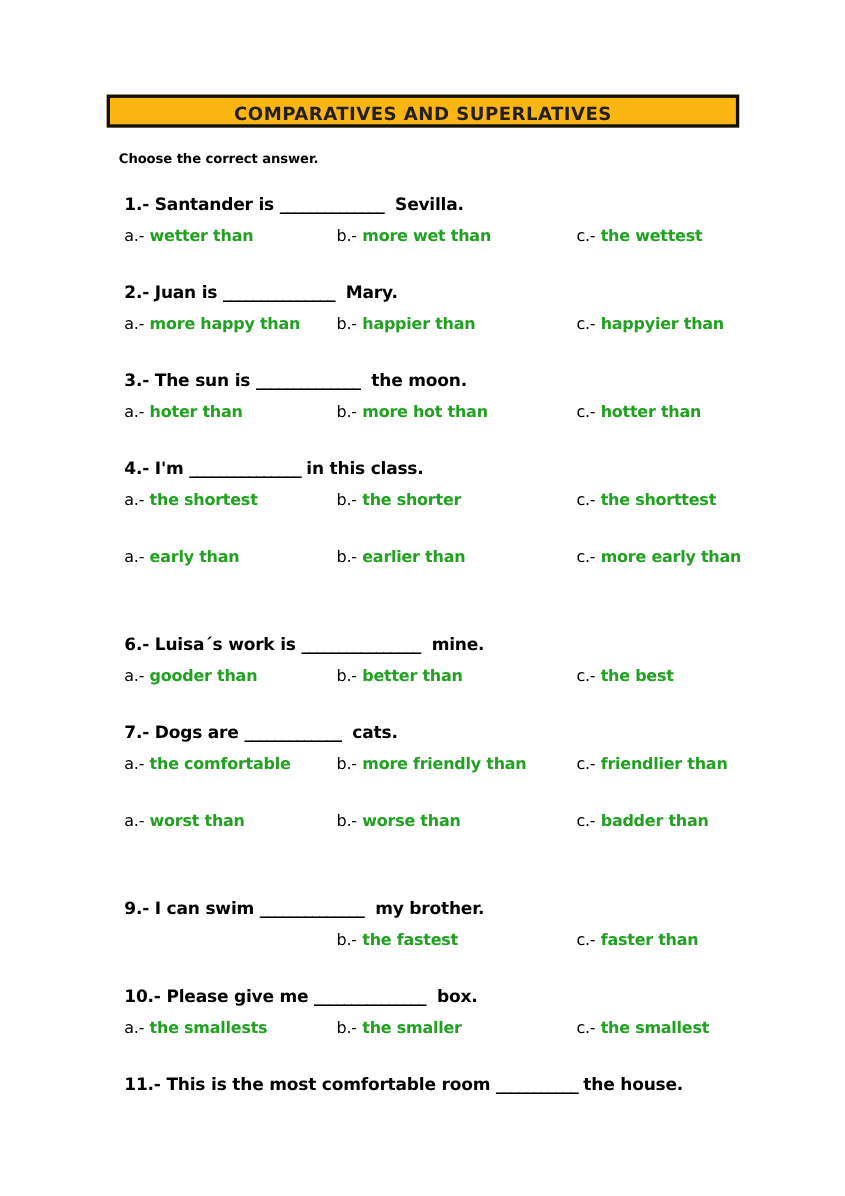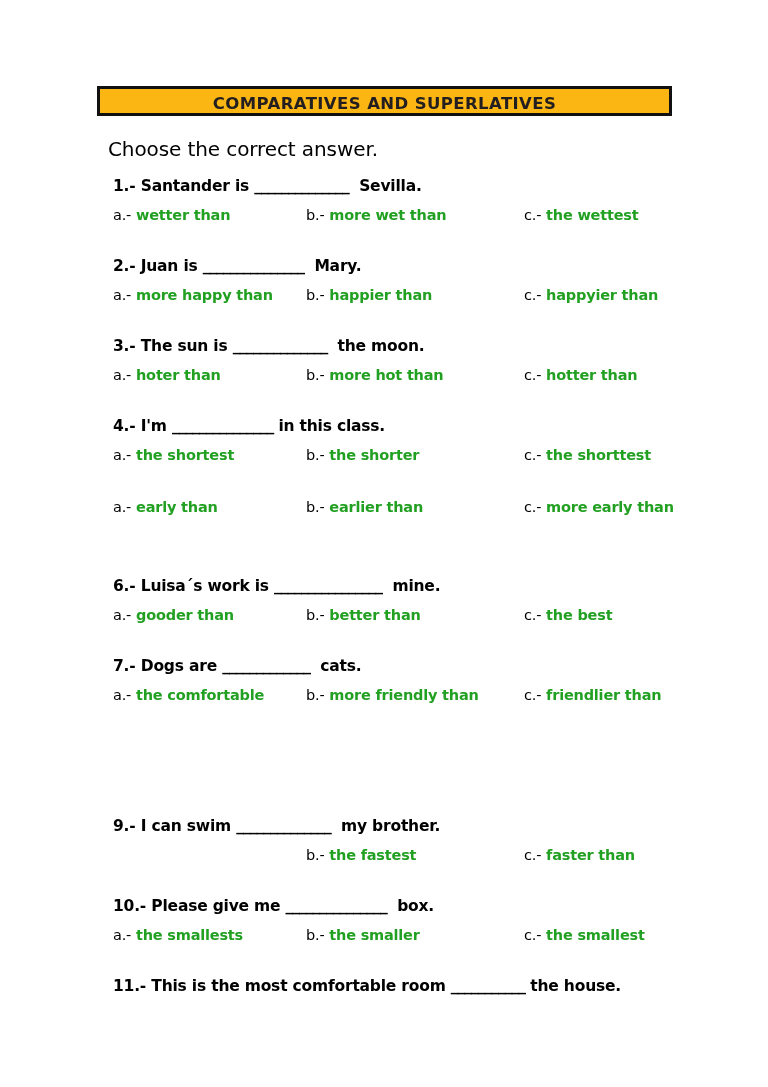--- a/index.html
+++ b/index.html
@@ -47,22 +47,22 @@
     color: #231f20;
     white-space: nowrap;
   }
 
   
   .instruction {
     position: absolute;
     left: 100px;
     top: 137px;
     font-family: "DejaVu Sans", sans-serif;
-    font-weight: normal;
-    font-size: 20px;
+    font-weight: bold;
+    font-size: 12px;
     color: #000000;
     letter-spacing: -0.1px;
   }
 
   
   .questions {
     position: absolute;
     left: 0;
     top: 172px;
     width: 752px;
@@ -183,20 +183,25 @@
       </div>
       <div class="qblock">
         <div class="qline"><span class="num">7.-</span><span> Dogs are </span><span class="blank">_____________</span><span>  cats.</span></div>
         <div class="optline">
           <div class="opt col-a"><span class="marker">a.-</span><span> </span><span class="val">the comfortable</span></div>
           <div class="opt col-b"><span class="marker">b.-</span><span> </span><span class="val">more friendly than</span></div>
           <div class="opt col-c"><span class="marker">c.-</span><span> </span><span class="val">friendlier than</span></div>
         </div>
       </div>
       <div class="qblock">
+        <div class="optline">
+          <div class="opt col-a"><span class="marker">a.-</span><span> </span><span class="val">worst than</span></div>
+          <div class="opt col-b"><span class="marker">b.-</span><span> </span><span class="val">worse than</span></div>
+          <div class="opt col-c"><span class="marker">c.-</span><span> </span><span class="val">badder than</span></div>
+        </div>
       </div>
       <div class="qblock">
         <div class="qline"><span class="num">9.-</span><span> I can swim </span><span class="blank">______________</span><span>  my brother.</span></div>
         <div class="optline">
           <div class="opt col-b"><span class="marker">b.-</span><span> </span><span class="val">the fastest</span></div>
           <div class="opt col-c"><span class="marker">c.-</span><span> </span><span class="val">faster than</span></div>
         </div>
       </div>
       <div class="qblock">
         <div class="qline"><span class="num">10.-</span><span> Please give me </span><span class="blank">_______________</span><span>  box.</span></div>

